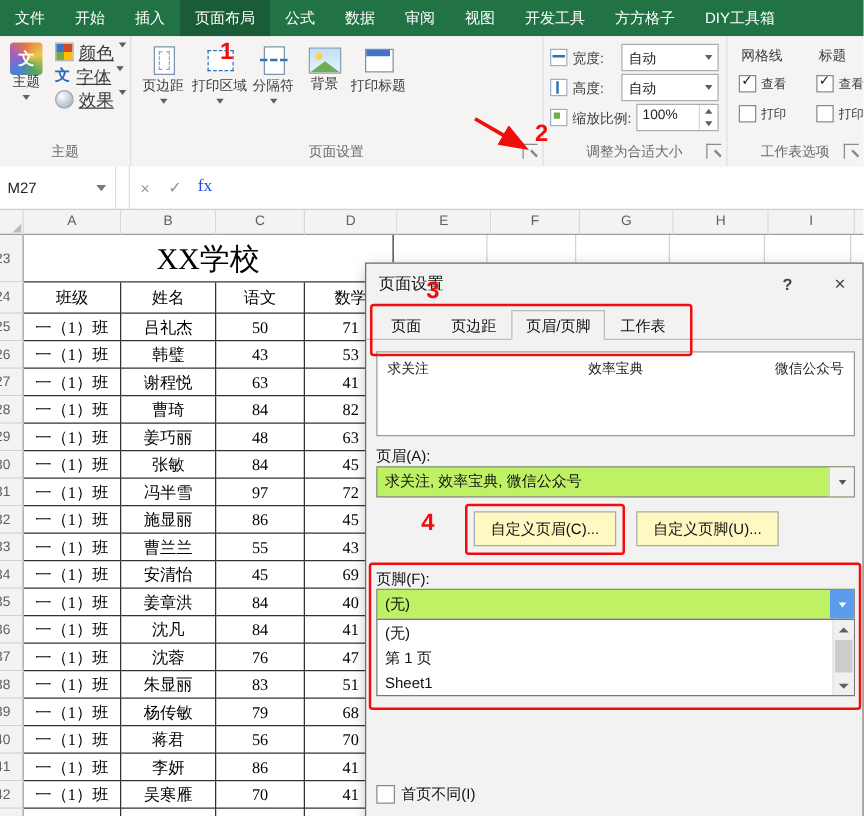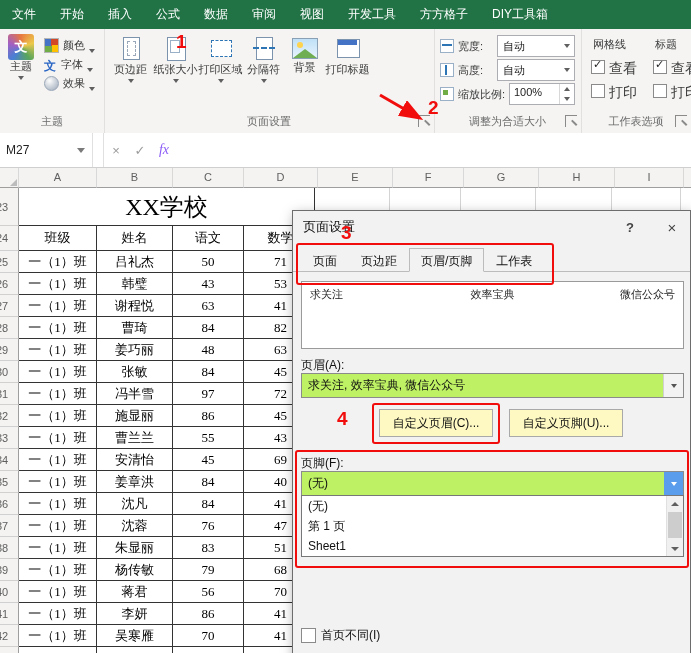--- a/index.html
+++ b/index.html
@@ -16,21 +16,21 @@
   .rgroup{position:absolute;top:0;height:100%;border-right:1px solid #e2e0de;}
   .glabel{position:absolute;bottom:4px;left:0;right:0;text-align:center;font-size:11px;color:#6a6a6a;white-space:nowrap;}
   .launcher{position:absolute;right:4px;bottom:6px;width:11px;height:11px;border-left:1px solid #8a8a8a;border-top:1px solid #8a8a8a;}
   .launcher::after{content:"";position:absolute;right:1px;bottom:1px;width:7px;height:2px;background:#8a8a8a;transform:rotate(45deg);transform-origin:right bottom;}
 
   .g-themes{left:0;width:104px;display:flex;}
   .theme-big{width:42px;text-align:center;padding-top:5px;}
   .ic-theme{width:26px;height:26px;margin:0 auto;background:conic-gradient(#e8793f,#ecc94b,#58a55c,#4a7fd4,#a45fc1,#e8793f);border-radius:3px;position:relative;}
   .ic-theme::after{content:"文";position:absolute;inset:0;display:flex;align-items:center;justify-content:center;color:#fff;font-size:13px;font-weight:bold;}
   .theme-col{display:flex;flex-direction:column;padding-top:5px;}
-  .trowi{display:flex;align-items:flex-end;height:19px;gap:4px;font-size:11px;color:#3b3b3b;padding:0 2px;}
+  .trowi{display:flex;align-items:flex-start;height:19px;gap:4px;font-size:14px;color:#3b3b3b;padding:0 2px;text-decoration:underline;}
   .ic-colors{width:13px;height:13px;border:1px solid #b5b5b5;background:conic-gradient(#d24726 0 25%,#ffc000 0 50%,#70ad47 0 75%,#4472c4 0);}
   .ic-font{width:13px;height:13px;position:relative;}
   .ic-font::after{content:"文";position:absolute;left:0;top:-1px;color:#2b66c4;font-size:12px;font-weight:bold;}
   .ic-effects{width:13px;height:13px;border-radius:50%;background:radial-gradient(circle at 35% 30%,#fdfdfd,#9aa7b8);border:1px solid #9aa7b8;}
 
   .g-pagesetup{left:104px;width:330px;}
   .bigrow{display:flex;padding:3px 2px 0 4px;}
   .bigbtn{width:45px;text-align:center;padding-top:1px;}
   .bigbtn.narrow{width:41px;}
   .bicon{width:26px;height:26px;margin:2px auto;position:relative;}
@@ -66,33 +66,33 @@
   .spin{position:absolute;right:2px;width:64px;height:20px;background:#fff;border:1px solid #abadb3;display:flex;}
   .spin .cval{flex:1;padding:2px 4px;font-size:11px;color:#222;}
   .updown{width:14px;border-left:1px solid #d8d8d8;display:flex;flex-direction:column;}
   .updown span{flex:1;display:flex;align-items:center;justify-content:center;}
   .tri-up{width:0;height:0;border-left:3px solid transparent;border-right:3px solid transparent;border-bottom:4px solid #5f5f5f;}
   .tri-dn{width:0;height:0;border-left:3px solid transparent;border-right:3px solid transparent;border-top:4px solid #5f5f5f;}
 
   .g-sheetopt{left:581px;width:110px;overflow:hidden;border-right:none;}
   .sohdr{position:absolute;top:8px;font-size:11px;color:#3b3b3b;white-space:nowrap;}
   .soh1{left:12px}.soh2{left:74px}
-  .sorow{position:absolute;display:flex;gap:4px;font-size:14px;color:#3b3b3b;white-space:nowrap;}
+  .sorow{position:absolute;display:flex;align-items:center;gap:4px;font-size:10px;color:#3b3b3b;white-space:nowrap;}
   .so11{left:10px;top:31px}.so12{left:72px;top:31px}.so21{left:10px;top:55px}.so22{left:72px;top:55px}
   .cb{width:12px;height:12px;background:#fff;border:1px solid #8a8a8a;position:relative;flex:none;}
   .cb.checked::after{content:"✓";position:absolute;left:1px;top:-3px;font-size:11px;font-weight:bold;color:#222;}
 
   
   .fbar{position:absolute;top:133px;left:0;right:0;height:34px;background:#fff;border-bottom:1px solid #cfcfcf;display:flex;align-items:center;z-index:2;}
   .namebox{width:92px;height:100%;border-right:1px solid #e0e0e0;display:flex;align-items:center;}
   .nb-val{flex:1;padding-left:6px;font-size:12px;color:#222;}
   .nb-caret{margin-right:7px;width:0;height:0;border-left:4px solid transparent;border-right:4px solid transparent;border-top:5px solid #7a7a7a;}
   .fb-split{width:10px;height:100%;border-right:1px solid #e0e0e0;}
   .fb-btn{width:24px;text-align:center;font-size:13px;color:#9b9b9b;}
-  .fb-fx{font-family:"Liberation Serif","DejaVu Serif",serif;font-style:italic;color:#8b5cf6;font-size:14px;}
+  .fb-fx{font-family:"Liberation Serif","DejaVu Serif",serif;color:#1d4ed8;font-size:14px;}
   .fb-input{flex:1;height:100%;}
 
   
   .grid{position:absolute;top:167px;left:0;right:0;bottom:0;overflow:hidden;background:#fff;z-index:1;}
   .chrow{display:flex;height:21px;}
   .ch{background:#f4f3f2;border-right:1px solid #d8d8d8;border-bottom:1px solid #9e9e9e;display:flex;align-items:center;justify-content:center;font-size:11px;color:#5f5f5f;}
   .corner{width:18px;position:relative;}
   .corner .tri{position:absolute;right:1px;bottom:1px;width:0;height:0;border-left:7px solid transparent;border-bottom:7px solid #bcbcbc;}
   .w-a{width:77px}.w-b{width:75px}.w-c{width:70px}.w-d{width:73px}.w-e{width:74px}
   .w-f{width:70px}.w-g{width:74px}.w-h{width:75px}.w-i{width:68px}.w-j{flex:1;min-width:0;border-right:none !important;}
@@ -147,20 +147,21 @@
 </style>
 </head>
 <body>
 
 <div class="screen">
 
   <div class="tabbar">
     <div class="tab">文件</div>
     <div class="tab">开始</div>
     <div class="tab">插入</div>
+    <div class="tab active">页面布局</div>
     <div class="tab">公式</div>
     <div class="tab">数据</div>
     <div class="tab">审阅</div>
     <div class="tab">视图</div>
     <div class="tab">开发工具</div>
     <div class="tab">方方格子</div>
     <div class="tab">DIY工具箱</div>
   </div>
 
   <div class="ribbon">
@@ -191,27 +192,20 @@
       <div class="glabel">主题</div>
     </div>
 
     <div class="rgroup g-pagesetup">
       <div class="bigrow">
         <div class="bigbtn">
           <div class="bicon ic-margin">
               <span class="pg"></span>
             </div>
           <span class="blabel">页边距</span>
-          <span class="caret"></span>
-        </div>
-        <div class="bigbtn">
-          <div class="bicon ic-size">
-              <span class="pg"></span>
-            </div>
-          <span class="blabel">纸张大小</span>
           <span class="caret"></span>
         </div>
         <div class="bigbtn">
           <div class="bicon ic-area"></div>
           <span class="blabel">打印区域</span>
           <span class="caret"></span>
         </div>
         <div class="bigbtn narrow">
           <div class="bicon ic-break">
               <span class="pg"></span>

